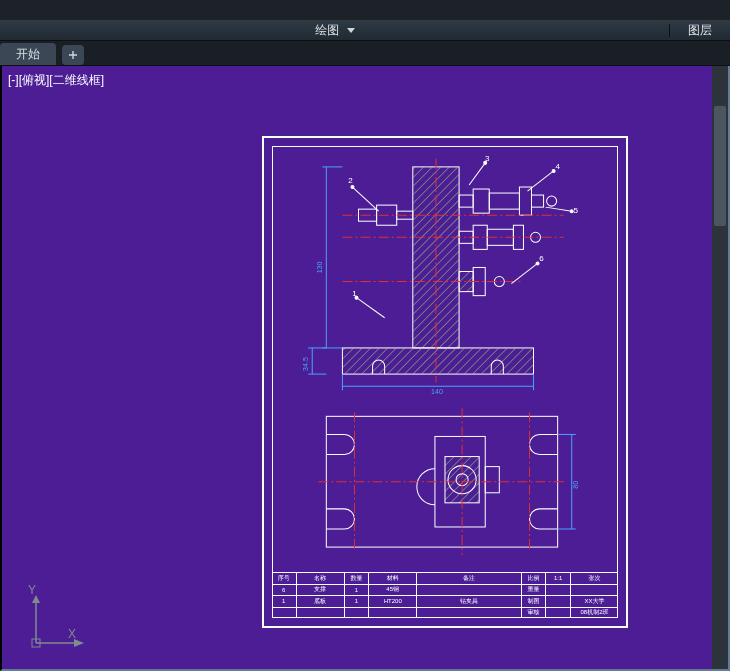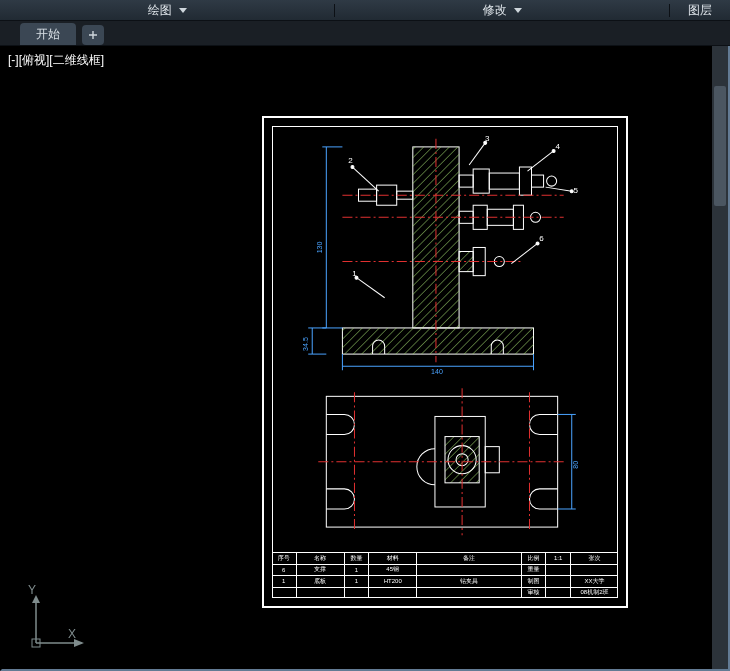--- a/index.html
+++ b/index.html
@@ -1,31 +1,31 @@
 <!DOCTYPE html>
 <html><head>
 <meta charset="utf-8">
 <style>
   html,body{margin:0;padding:0;height:100%;font-family:"Microsoft YaHei",Arial,sans-serif;font-size:12px;}
   body{background:#1d2228;color:#e6e6e6;display:flex;flex-direction:column;width:730px;height:671px;overflow:hidden;}
-  .ribbon{height:20px;background:linear-gradient(#2f3a45,#212a33);display:flex;align-items:center;border-bottom:1px solid #0c1015;}
+  .ribbon{height:20px;background:linear-gradient(#2f3a45,#212a33);display:flex;align-items:center;border-bottom:1px solid #0c1015;margin-top:20px;}
   .ribbon .grp{flex:1 1 0;text-align:center;position:relative;}
   .ribbon .grp::after{content:"";position:absolute;right:0;top:2px;bottom:2px;width:1px;background:#0c1015;}
   .ribbon .grp:last-child{flex:0 0 60px;}
   .ribbon .grp:last-child::after{display:none;}
   .ribbon span{color:#dfe5ea;}
   .ribbon .dd{display:inline-block;margin-left:4px;}
   .ribbon .dd svg{vertical-align:middle;}
-  .tabstrip{height:24px;background:#1a1f25;display:flex;align-items:end;padding-left:20px;border-bottom:1px solid #0c1015;}
+  .tabstrip{height:24px;background:#1a1f25;display:flex;align-items:end;border-bottom:1px solid #0c1015;}
   .tab{height:22px;padding:0 16px;line-height:22px;border-top-left-radius:4px;border-top-right-radius:4px;margin-right:2px;display:flex;align-items:center;gap:8px;cursor:pointer;}
   .tab.inactive{background:#3b4754;color:#d9e0e6;}
   .tab.active{background:#5d6b78;color:#fff;}
   .tab .close-x svg{display:block;}
   .addtab{width:22px;height:20px;background:#3b4754;border-radius:4px;display:flex;align-items:center;justify-content:center;margin-left:4px;cursor:pointer;}
-  .canvas{flex:1;position:relative;background:#000000;border:2px inset #2b3540;border-top:none;overflow:hidden;}
+  .canvas{flex:1;position:relative;background:#4c1d95;border:2px inset #2b3540;border-top:none;overflow:hidden;}
   .viewlabel{position:absolute;left:6px;top:6px;color:#fff;font-size:12px;}
   .ucs{position:absolute;left:18px;bottom:18px;color:#7f8c8d;font-size:12px;}
   .ucs .ylab{position:absolute;left:8px;top:-8px;}
   .ucs .xlab{position:absolute;left:48px;top:36px;}
   .ucs svg{display:block;}
 
   
   .sheet{position:absolute;left:260px;top:70px;width:362px;height:488px;border:2px solid #fff;}
   .sheet .inner{position:absolute;left:8px;top:8px;right:8px;bottom:8px;border:1px solid #fff;}
   .titleblock{position:absolute;left:8px;right:8px;bottom:8px;height:46px;display:flex;flex-direction:column;}
@@ -41,26 +41,20 @@
 
   .scrollbar-v{position:absolute;right:0;top:0;bottom:0;width:16px;background:#2c333a;}
   .scrollbar-v .thumb{position:absolute;left:2px;right:2px;top:40px;height:120px;background:#4b5661;border-radius:2px;}
 </style>
 </head>
 <body>
 
 <div class="ribbon">
   <div class="grp">
     <span>绘图</span>
-    <span class="dd"><svg width="8" height="5">
-          <path d="M0 0 L8 0 L4 5 Z" fill="#cfd6dc"></path>
-        </svg></span>
-  </div>
-  <div class="grp">
-    <span>修改</span>
     <span class="dd"><svg width="8" height="5">
           <path d="M0 0 L8 0 L4 5 Z" fill="#cfd6dc"></path>
         </svg></span>
   </div>
   <div class="grp">
     <span>图层</span>
   </div>
 </div>
 
 <div class="tabstrip">

